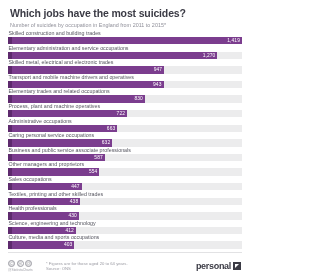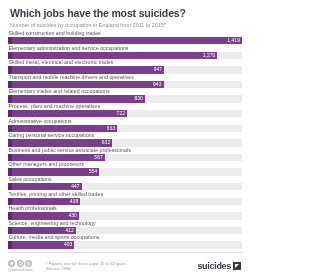--- a/index.html
+++ b/index.html
@@ -344,18 +344,18 @@
         <span class="cc-circle">Ⓐ</span>
         <span class="cc-circle">Ⓓ</span>
       </div>
       <div class="cc-text">@StatistaCharts</div>
     </div>
     <div class="notes">
       <div class="note-line">* Figures are for those aged 20 to 64 years.</div>
       <div class="note-line">Source: ONS</div>
     </div>
     <div class="brand">
-      <span class="brand-name">suicides</span>
+      <span class="brand-name">personal</span>
       <span class="brand-mark"></span>
     </div>
   </div>
 
 </div>
 
 </body></html>

